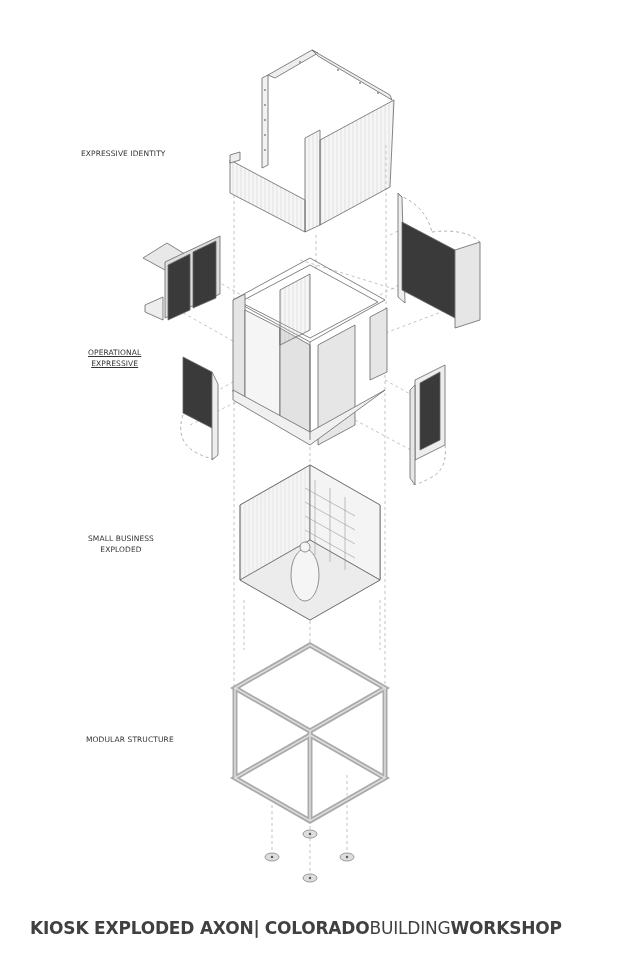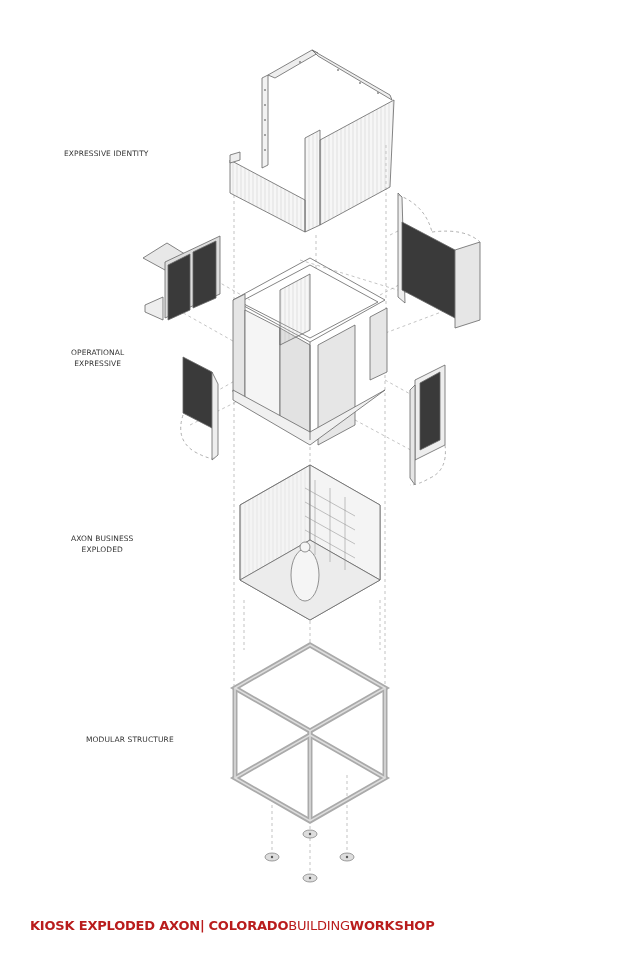--- a/index.html
+++ b/index.html
@@ -1,19 +1,19 @@
 <!DOCTYPE html>
 <html><head>
 <meta charset="utf-8">
 <style>
   html, body { margin:0; padding:0; background:#ffffff; }
   body { width:621px; height:960px; position:relative; overflow:hidden; font-family:"Liberation Sans", sans-serif; }
   #drawing { position:absolute; left:0; top:0; width:621px; height:960px; }
-  .lbl { position:absolute; font-family:"DejaVu Sans", sans-serif; font-size:7.5px; letter-spacing:0.1px; color:#333; text-align:center; line-height:11px; white-space:nowrap; }
-  .title { position:absolute; left:30px; top:918px; font-family:"DejaVu Sans", sans-serif; font-size:13px; color:#b91c1c; white-space:nowrap; letter-spacing:-0.2px; }
+  .lbl { position:absolute; font-family:"DejaVu Sans", sans-serif; font-size:7.5px; letter-spacing:0.1px; color:#333; text-align:center; line-height:11px; white-space:nowrap;margin-left:17px; }
+  .title { position:absolute; left:30px; top:918px; font-family:"DejaVu Sans", sans-serif; font-size:17px; color:#404040; white-space:nowrap; letter-spacing:-0.2px; }
   .title b { font-weight:bold; }
   .title .lt { font-weight:normal; }
 </style>
 </head>
 <body>
 
 <svg id="drawing" viewBox="0 0 621 960" xmlns="http://www.w3.org/2000/svg">
   <defs>
     <pattern id="woodgrain" width="4" height="4" patternUnits="userSpaceOnUse">
       <line x1="1" y1="0" x2="1" y2="4" stroke="#bbb" stroke-width="0.6"></line>
@@ -156,29 +156,29 @@
       <circle cx="347" cy="857" r="1.2"></circle>
         <circle cx="310" cy="878" r="1.2"></circle>
     </g>
   </g>
 </svg>
 
 <div class="lbl" style="left:64px; top:148px;">
   <span>EXPRESSIVE IDENTITY</span>
 </div>
 
-<div class="lbl" style="left:71px; top:347px;">
+<div class="lbl" style="left:71px; top:347px;text-decoration:underline;">
   <div>OPERATIONAL</div>
   <div>EXPRESSIVE</div>
 </div>
 
 <div class="lbl" style="left:71px; top:533px;">
-  <div>AXON BUSINESS</div>
+  <div>SMALL BUSINESS</div>
   <div>EXPLODED</div>
 </div>
 
-<div class="lbl" style="left:64px; top:734px;padding-left:22px;">
+<div class="lbl" style="left:47px; top:734px;padding-left:22px;">
   <span>MODULAR STRUCTURE</span>
 </div>
 
 <div class="title">
   <b>KIOSK EXPLODED AXON</b><b>|</b>&nbsp;<b>COLORADO</b><span class="lt">BUILDING</span><b>WORKSHOP</b>
 </div>
 
 </body></html>

